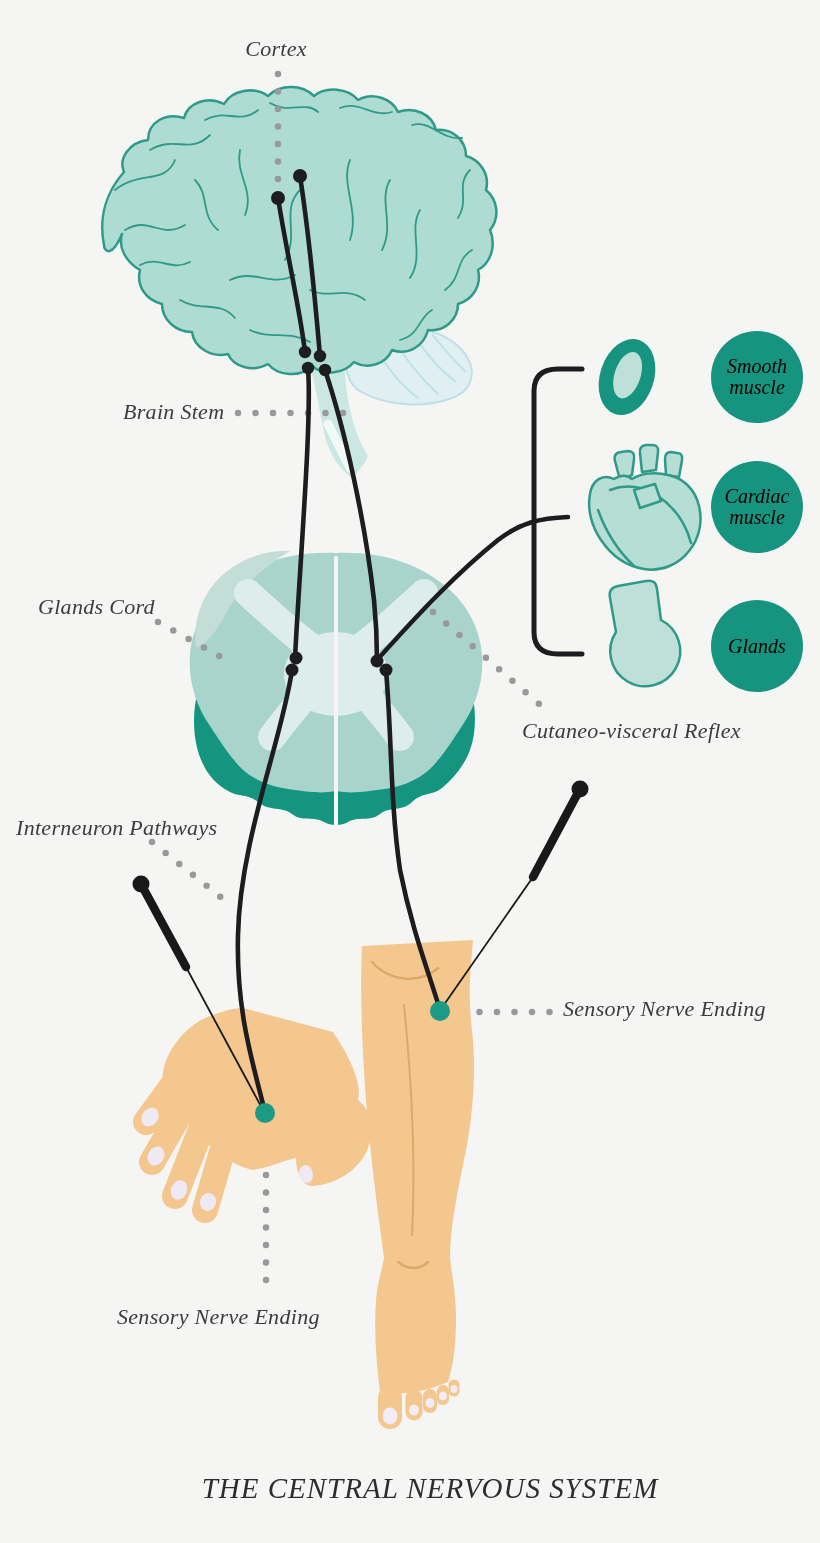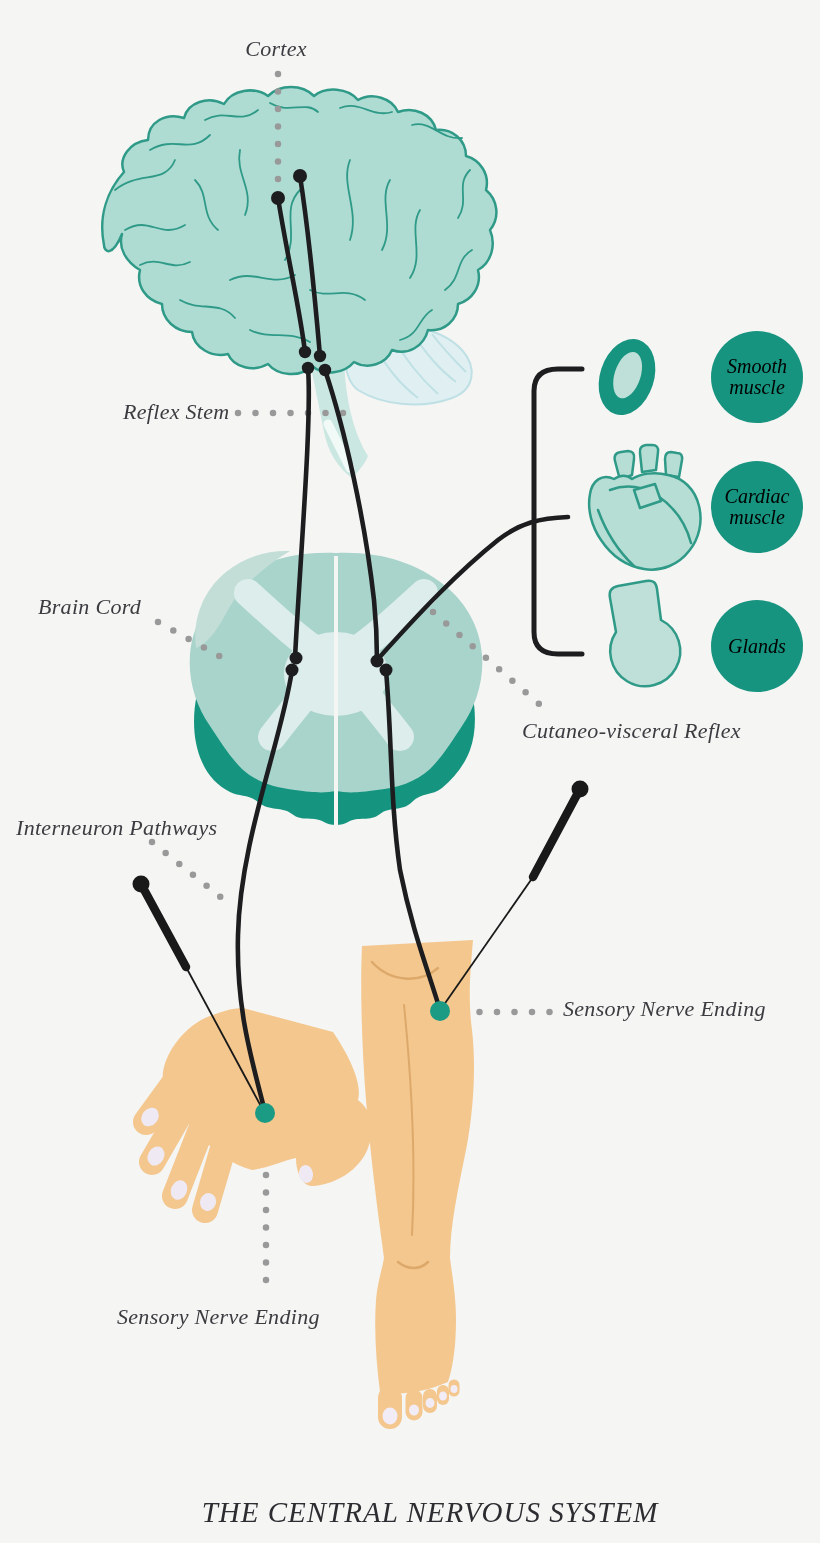--- a/index.html
+++ b/index.html
@@ -36,21 +36,20 @@
   .badge span{display:block;}
   #main-title{
     position:absolute;
     left:430px;top:1472px;
     transform:translateX(-50%);
     font-style:italic;
     font-size:29px;
     letter-spacing:1px;
     color:#2c2c31;
     white-space:nowrap;
-    margin-top:24px;
   }
 </style>
 </head>
 <body>
 
 <div id="stage">
 
 <svg id="artwork" viewBox="0 0 820 1543" xmlns="http://www.w3.org/2000/svg">
 
   <g>
@@ -314,23 +313,23 @@
     <path d="M 634 490 L 655 484 L 661 501 L 640 508 Z"></path>
   </g>
 
   <g fill="#bfe0d8" stroke="#2f9a87" stroke-width="2.5" stroke-linejoin="round">
     <path d="M 616 632 L 610 598 Q 608 588 618 586 L 646 581 Q 656 579 657 589 L 661 620 A 35 35 0 1 1 616 632 Z"></path>
   </g>
 </svg>
 
 <div class="lbl centered" style="left:276px;top:36px;">Cortex</div>
 
-<div class="lbl" style="left:123px;top:399px;">Reflex Stem</div>
-
-<div class="lbl" style="left:38px;top:594px;">Brain Cord</div>
+<div class="lbl" style="left:123px;top:399px;">Brain Stem</div>
+
+<div class="lbl" style="left:38px;top:594px;">Glands Cord</div>
 
 <div class="lbl" style="left:522px;top:718px;text-align:center;">Cutaneo-visceral Reflex</div>
 
 <div class="lbl" style="left:16px;top:815px;">Interneuron Pathways</div>
 
 <div class="lbl" style="left:563px;top:996px;">Sensory Nerve Ending</div>
 
 <div class="lbl" style="left:117px;top:1304px;">Sensory Nerve Ending</div>
 
 <div class="badge" style="left:711px;top:331px;">

